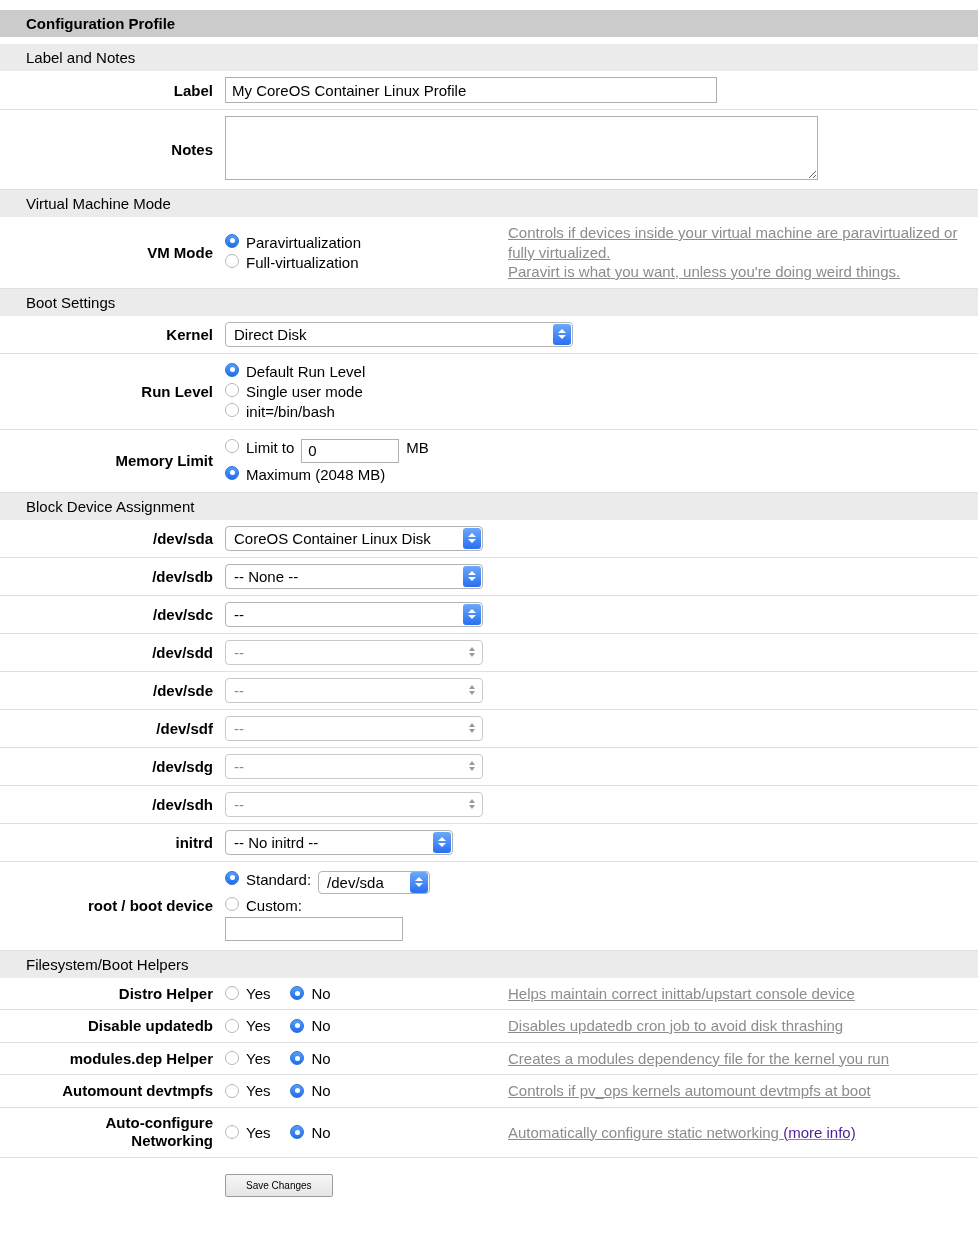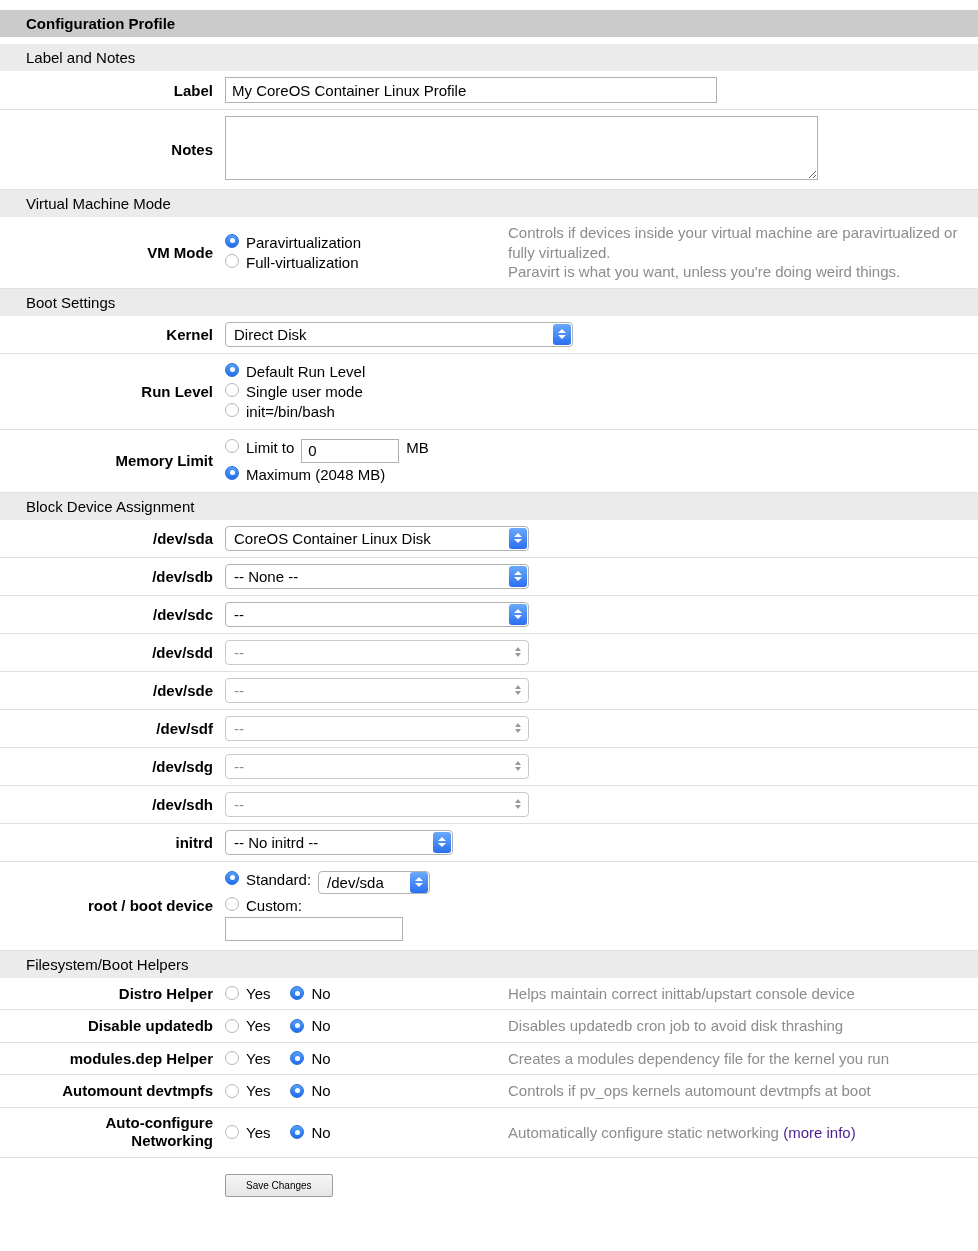--- a/index.html
+++ b/index.html
@@ -36,20 +36,21 @@
     font-weight: bold;
     flex: none;
   }
   .control-cell { flex: 1; }
   .control-cell.fixed { flex: none; width: 283px; }
   .help-cell {
     flex: 1;
     color: #8c8c8c;
     padding-right: 18px;
     line-height: 1.3;
+    text-decoration: underline;
   }
   .help-cell a { color: #4c1d95; text-decoration: none; }
 
   input[type="text"], textarea {
     border: 1px solid #b0b0b0;
     font-family: "Liberation Sans", sans-serif;
     font-size: 15px;
     padding: 2px 6px;
     background: #fff;
     color: #000;
@@ -87,21 +88,21 @@
   }
   .tri-up { width: 0; height: 0; border-left: 4px solid transparent; border-right: 4px solid transparent; border-bottom: 4.5px solid #fff; }
   .tri-down { width: 0; height: 0; border-left: 4px solid transparent; border-right: 4px solid transparent; border-top: 4.5px solid #fff; }
   .mac-select.disabled { border-color: #c9c9c9; }
   .mac-select.disabled .sel-text { color: #8a8a8a; }
   .mac-select.disabled .stepper { background: none; }
   .mac-select.disabled .tri-up { border-bottom-color: #9a9a9a; border-left-width: 3.5px; border-right-width: 3.5px; border-bottom-width: 4px; }
   .mac-select.disabled .tri-down { border-top-color: #9a9a9a; border-left-width: 3.5px; border-right-width: 3.5px; border-top-width: 4px; }
 
   .sel-kernel { width: 348px; }
-  .sel-block  { width: 304px; }
+  .sel-block  { width: 258px; }
   .sel-initrd { width: 228px; }
   .sel-mini   { width: 112px; height: 23px; }
 
   
   .radio {
     width: 14px; height: 14px;
     border-radius: 50%;
     display: inline-block;
     flex: none;
   }

